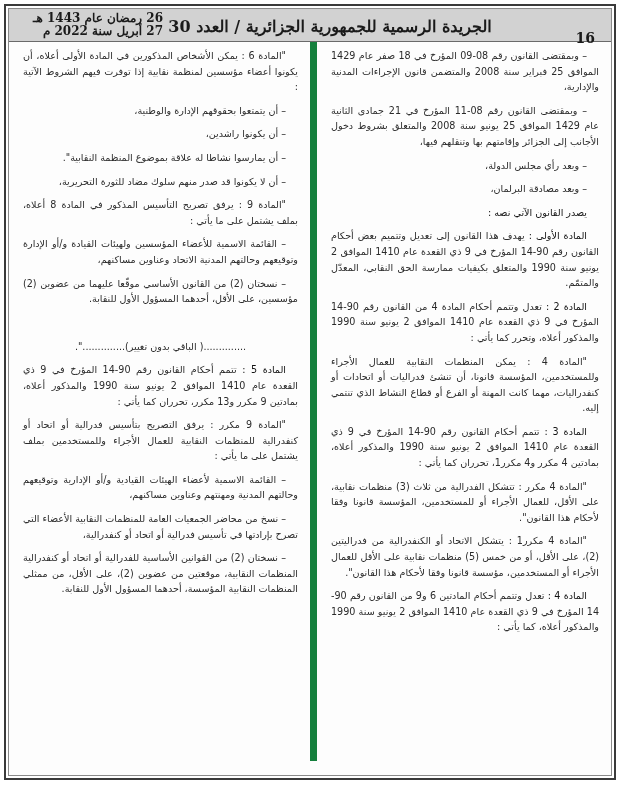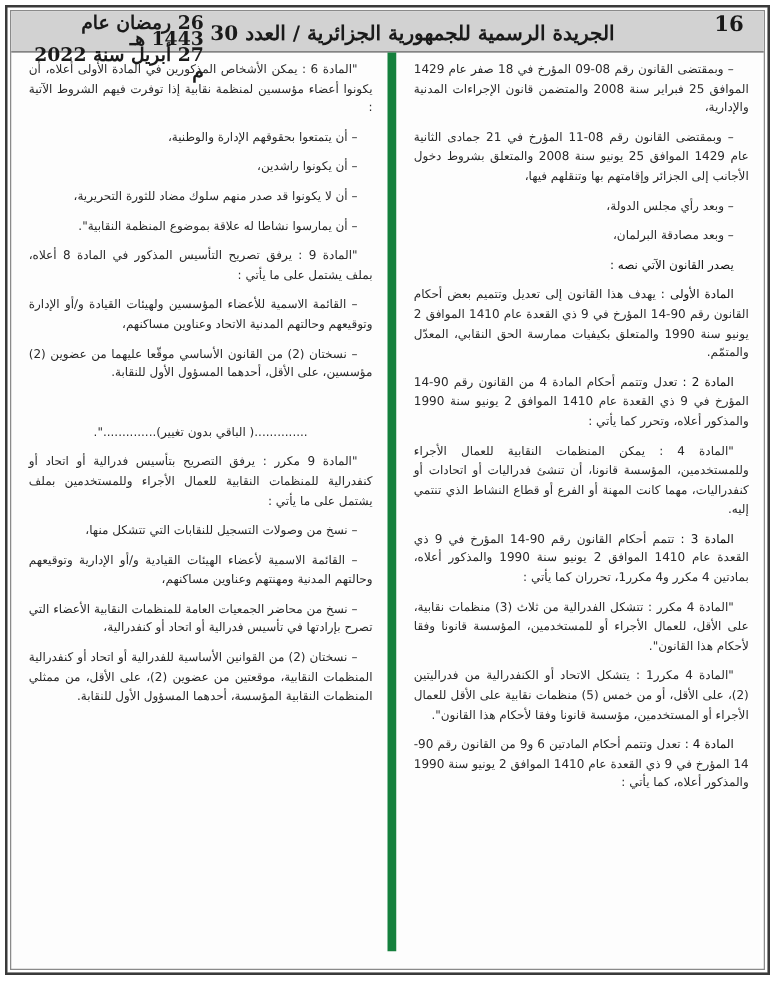--- a/index.html
+++ b/index.html
@@ -7,23 +7,23 @@
   .page {
     position: absolute; left: 4px; top: 4px; width: 612px; height: 776px;
     border: 2px solid #3a3a3a; box-sizing: border-box; background: #fdfdfd;
     box-shadow: inset 0 0 0 2px #fff, inset 0 0 0 3px #8a8a8a;
   }
   .header {
     position: absolute; left: 3px; top: 3px; right: 3px; height: 32px;
     background: #d2d2d2; border-bottom: 1px solid #6a6a6a;
     font-family: "DejaVu Serif", serif; font-weight: bold; color: #1a1a1a;
   }
-  .h-page { position: absolute; right: 16px; top: 1px; font-size: 17px; }
+  .h-page { position: absolute; right: 16px; top: 21px; font-size: 14px; }
   .h-title { position: absolute; left: 0; right: 0; top: 8px; text-align: center; font-size: 16px; direction: rtl; padding-left: 40px; }
-  .h-date { position: absolute; left: 14px; top: 3px; font-size: 15px; line-height: 13px; direction: rtl; text-align: right; width: 140px; }
+  .h-date { position: absolute; left: 14px; top: 3px; font-size: 12px; line-height: 13px; direction: rtl; text-align: right; width: 140px; }
   .cols {
     position: absolute; left: 3px; right: 3px; top: 36px; bottom: 3px;
     display: flex; flex-direction: row-reverse;
   }
   .col {
     width: 50%; box-sizing: border-box; padding: 6px 12px 0 14px;
     direction: rtl; text-align: justify;
     font-family: "DejaVu Sans", sans-serif; font-size: 9.6px; line-height: 15.6px; color: #2a2a2a;
   }
   .col.right { border-left: 7px solid #15803d; margin-bottom: 14px; }
@@ -56,26 +56,26 @@
         <p class="p"><span>"المادة 4 : يمكن المنظمات النقابية للعمال الأجراء وللمستخدمين، المؤسسة قانونا، أن تنشئ فدراليات أو اتحادات أو كنفدراليات، مهما كانت المهنة أو الفرع أو قطاع النشاط الذي تنتمي إليه.</span></p>
         <p class="p"><span class="b">المادة 3 :</span><span> تتمم أحكام القانون رقم 90-14 المؤرخ في 9 ذي القعدة عام 1410 الموافق 2 يونيو سنة 1990 والمذكور أعلاه، بمادتين 4 مكرر و4 مكرر1، تحرران كما يأتي :</span></p>
         <p class="p"><span>"المادة 4 مكرر : تتشكل الفدرالية من ثلاث (3) منظمات نقابية، على الأقل، للعمال الأجراء أو للمستخدمين، المؤسسة قانونا وفقا لأحكام هذا القانون".</span></p>
         <p class="p"><span>"المادة 4 مكرر1 : يتشكل الاتحاد أو الكنفدرالية من فدراليتين (2)، على الأقل، أو من خمس (5) منظمات نقابية على الأقل للعمال الأجراء أو المستخدمين، مؤسسة قانونا وفقا لأحكام هذا القانون".</span></p>
         <p class="p"><span class="b">المادة 4 :</span><span> تعدل وتتمم أحكام المادتين 6 و9 من القانون رقم 90-14 المؤرخ في 9 ذي القعدة عام 1410 الموافق 2 يونيو سنة 1990 والمذكور أعلاه، كما يأتي :</span></p>
       </div>
     <div class="col left" id="col-left">
         <p class="p"><span>"المادة 6 : يمكن الأشخاص المذكورين في المادة الأولى أعلاه، أن يكونوا أعضاء مؤسسين لمنظمة نقابية إذا توفرت فيهم الشروط الآتية :</span></p>
         <p class="p"><span>– أن يتمتعوا بحقوقهم الإدارة والوطنية،</span></p>
         <p class="p"><span>– أن يكونوا راشدين،</span></p>
+        <p class="p"><span>– أن يمارسوا نشاطا له علاقة بموضوع المنظمة النقابية".</span></p>
         <p class="p"><span>– أن لا يكونوا قد صدر منهم سلوك مضاد للثورة التحريرية،</span></p>
-        <p class="p"><span>– أن يمارسوا نشاطا له علاقة بموضوع المنظمة النقابية".</span></p>
         <p class="p"><span>"المادة 9 : يرفق تصريح التأسيس المذكور في المادة 8 أعلاه، بملف يشتمل على ما يأتي :</span></p>
         <p class="p"><span>– القائمة الاسمية للأعضاء المؤسسين ولهيئات القيادة و/أو الإدارة وتوقيعهم وحالتهم المدنية الاتحاد وعناوين مساكنهم،</span></p>
         <p class="p"><span>– نسختان (2) من القانون الأساسي موقّعا عليهما من عضوين (2) مؤسسين، على الأقل، أحدهما المسؤول الأول للنقابة.</span></p>
         <p class="p center"><span>..............( الباقي بدون تغيير)..............".</span></p>
+        <p class="p"><span class="b">المادة 5 :</span><span> تتمم أحكام القانون رقم 90-14 المؤرخ في 9 ذي القعدة عام 1410 الموافق 2 يونيو سنة 1990 والمذكور أعلاه، بمادتين 9 مكرر و13 مكرر، تحرران كما يأتي :</span></p>
         <p class="p"><span>"المادة 9 مكرر : يرفق التصريح بتأسيس فدرالية أو اتحاد أو كنفدرالية للمنظمات النقابية للعمال الأجراء وللمستخدمين بملف يشتمل على ما يأتي :</span></p>
-        <p class="p"><span>– نسخ من وصولات التسجيل للنقابات التي تتشكل منها،</span></p>
         <p class="p"><span>– القائمة الاسمية لأعضاء الهيئات القيادية و/أو الإدارية وتوقيعهم وحالتهم المدنية ومهنتهم وعناوين مساكنهم،</span></p>
         <p class="p"><span>– نسخ من محاضر الجمعيات العامة للمنظمات النقابية الأعضاء التي تصرح بإرادتها في تأسيس فدرالية أو اتحاد أو كنفدرالية،</span></p>
         <p class="p"><span>– نسختان (2) من القوانين الأساسية للفدرالية أو اتحاد أو كنفدرالية المنظمات النقابية، موقعتين من عضوين (2)، على الأقل، من ممثلي المنظمات النقابية المؤسسة، أحدهما المسؤول الأول للنقابة.</span></p>
       </div>
   </div>
 </div>
 
 </body></html>

